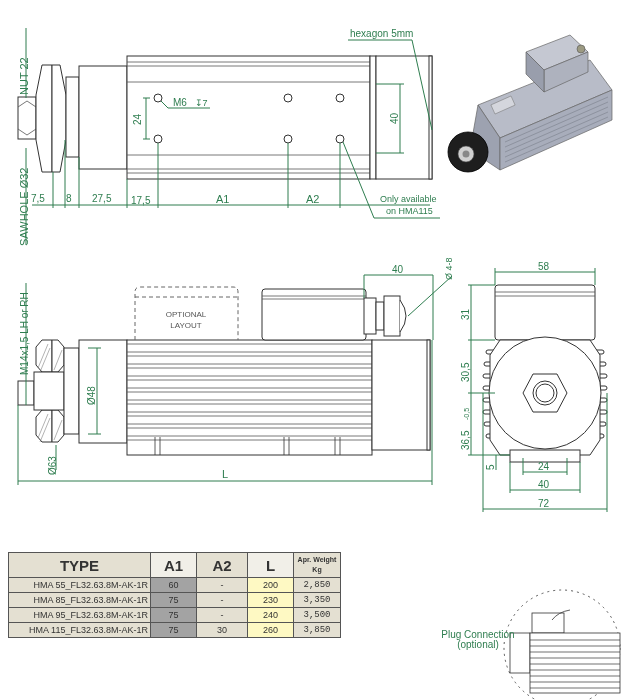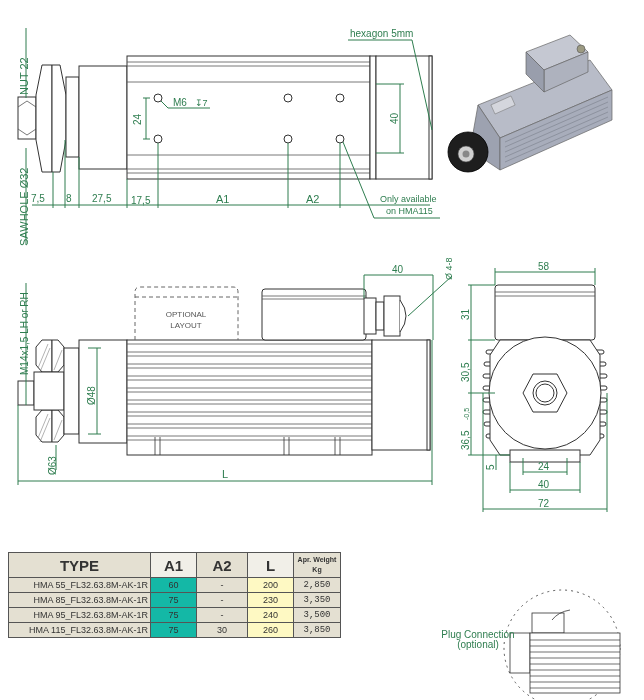--- a/index.html
+++ b/index.html
@@ -6,21 +6,21 @@
   body{width:644px;height:700px;position:relative;overflow:hidden;font-family:"Liberation Sans",sans-serif;}
   #drawing{position:absolute;left:0;top:0;width:644px;height:545px;}
   .dim{fill:#2e7d4f;font-family:"Liberation Sans",sans-serif;}
   .dimline{stroke:#2e7d4f;stroke-width:1;fill:none;}
   .obj{stroke:#333;stroke-width:1;fill:#fff;}
   .thin{stroke:#555;stroke-width:0.8;fill:none;}
   table.spec{position:absolute;left:8px;top:552px;border-collapse:collapse;font-family:"Liberation Sans",sans-serif;font-size:9px;color:#333;}
   table.spec th,table.spec td{border:1px solid #555;padding:0 2px;height:14px;}
   table.spec th{font-weight:bold;font-size:15px;height:24px;background:#e4e0d2;text-align:center;}
   table.spec td.type{background:#e4e0d2;width:137px;text-align:right;white-space:nowrap;}
-  table.spec td.a1{background:#14b8a6;width:41px;text-align:center;}
+  table.spec td.a1{background:#a3a3a3;width:41px;text-align:center;}
   table.spec td.a2{background:#e4e0d2;width:46px;text-align:center;}
   table.spec td.l{background:#fef9c3;width:41px;text-align:center;}
   table.spec td.kg{background:#e4e0d2;width:42px;text-align:center;font-family:Liberation Mono, monospace;}
   table.spec th.wt{font-size:7px;line-height:10px;}
   .plug-label{position:absolute;left:438px;top:630px;width:80px;text-align:center;font-size:10px;color:#2e7d4f;line-height:10px;}
 </style>
 </head>
 <body>
 
 <svg id="drawing" viewBox="0 0 644 545" xmlns="http://www.w3.org/2000/svg">

